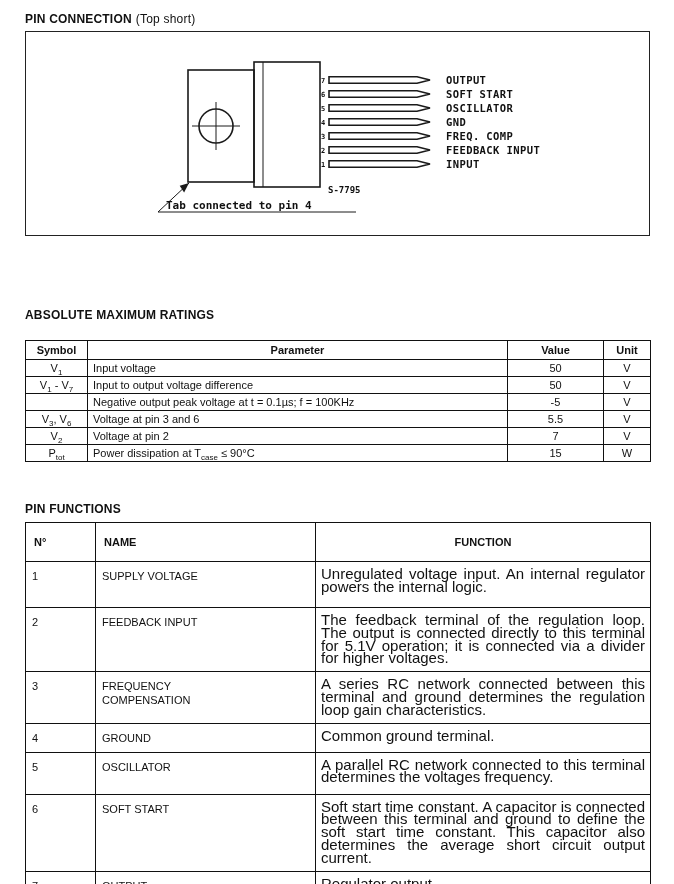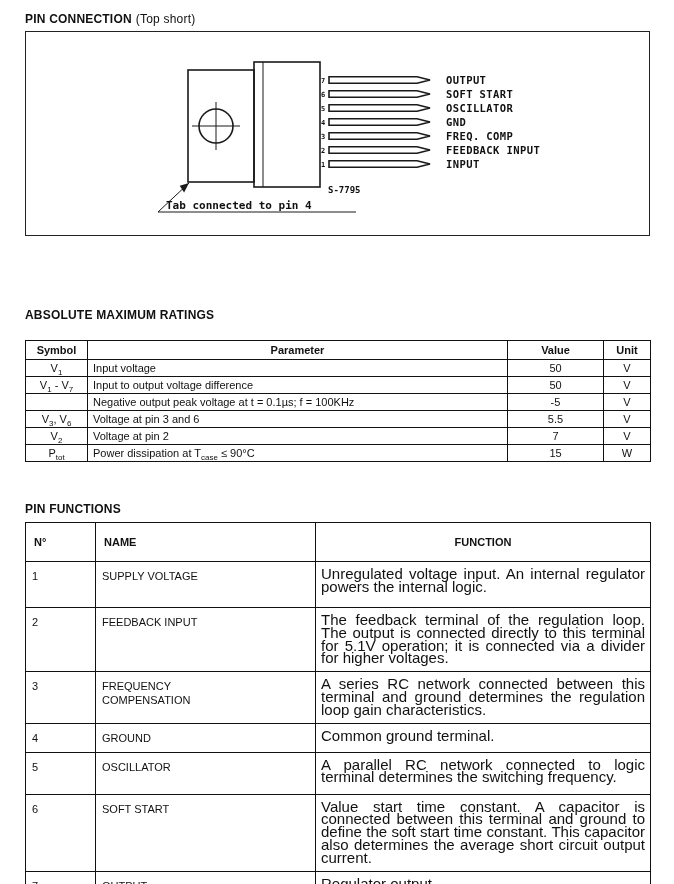--- a/index.html
+++ b/index.html
@@ -202,26 +202,26 @@
       <td class="fn">A series RC network connected between this terminal and ground determines the regulation loop gain characteristics.</td>
     </tr>
     <tr>
       <td>4</td>
       <td class="nm">GROUND</td>
       <td class="fn">Common ground terminal.</td>
     </tr>
     <tr>
       <td>5</td>
       <td class="nm">OSCILLATOR</td>
-      <td class="fn">A parallel RC network connected to logic terminal determines the switching frequency.</td>
+      <td class="fn">A parallel RC network connected to this terminal determines the voltages frequency.</td>
     </tr>
     <tr>
       <td>6</td>
       <td class="nm">SOFT START</td>
-      <td class="fn">Value start time constant. A capacitor is connected between this terminal and ground to define the soft start time constant. This capacitor also determines the average short circuit output current.</td>
+      <td class="fn">Soft start time constant. A capacitor is connected between this terminal and ground to define the soft start time constant. This capacitor also determines the average short circuit output current.</td>
     </tr>
     <tr>
       <td>7</td>
       <td class="nm">OUTPUT</td>
       <td class="fn">Regulator output.</td>
     </tr>
   </tbody>
 </table>
 
 </body></html>

